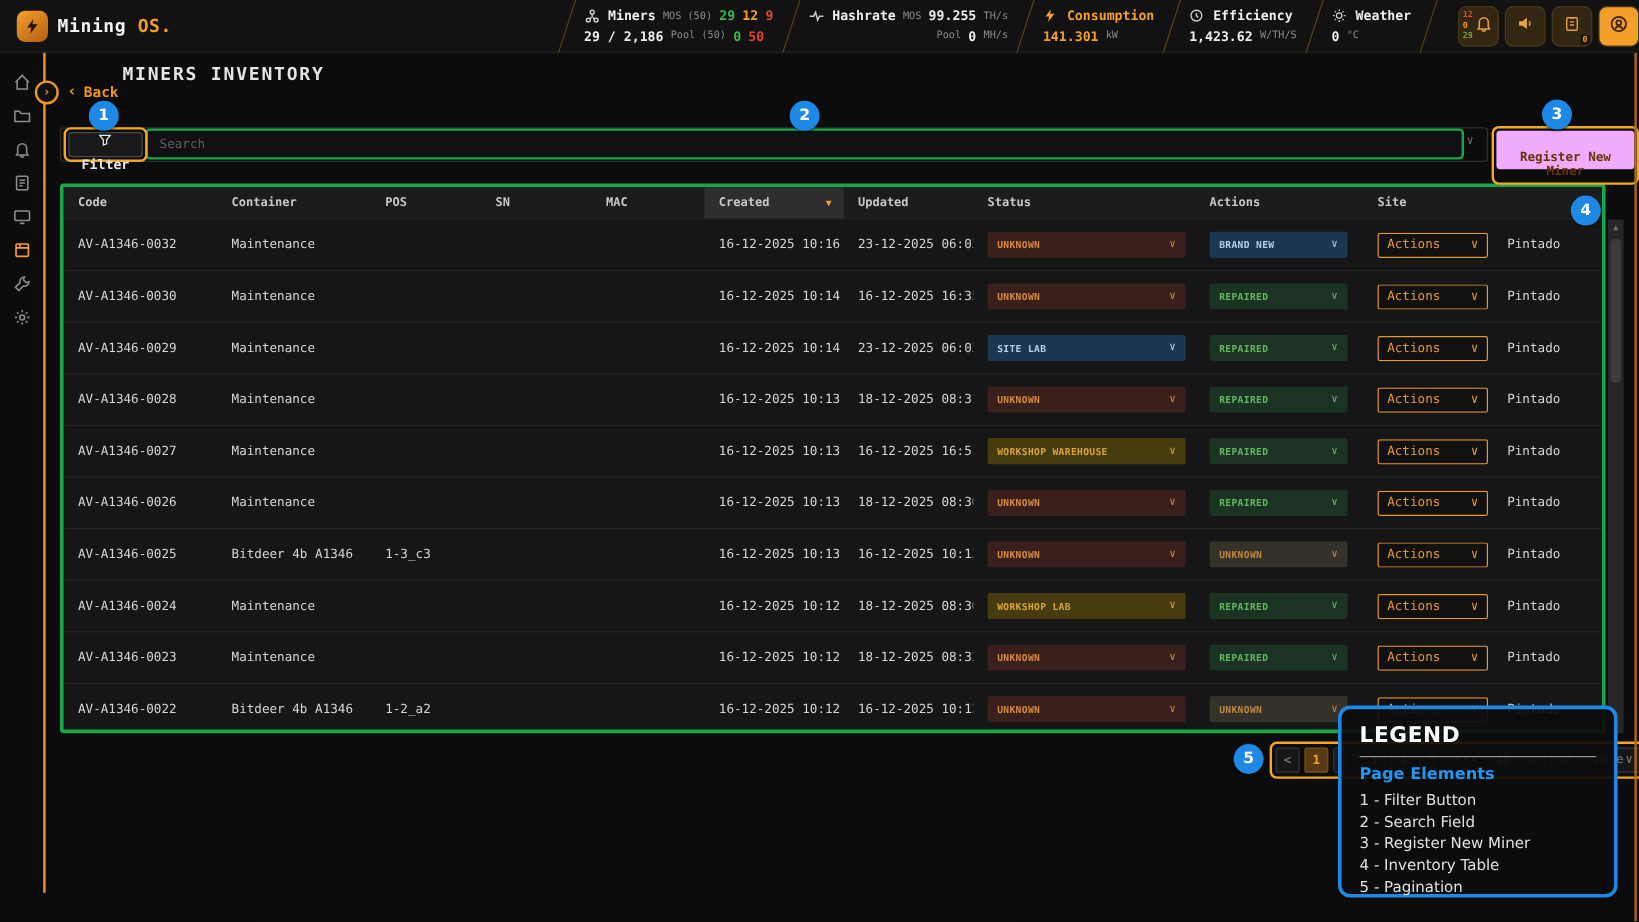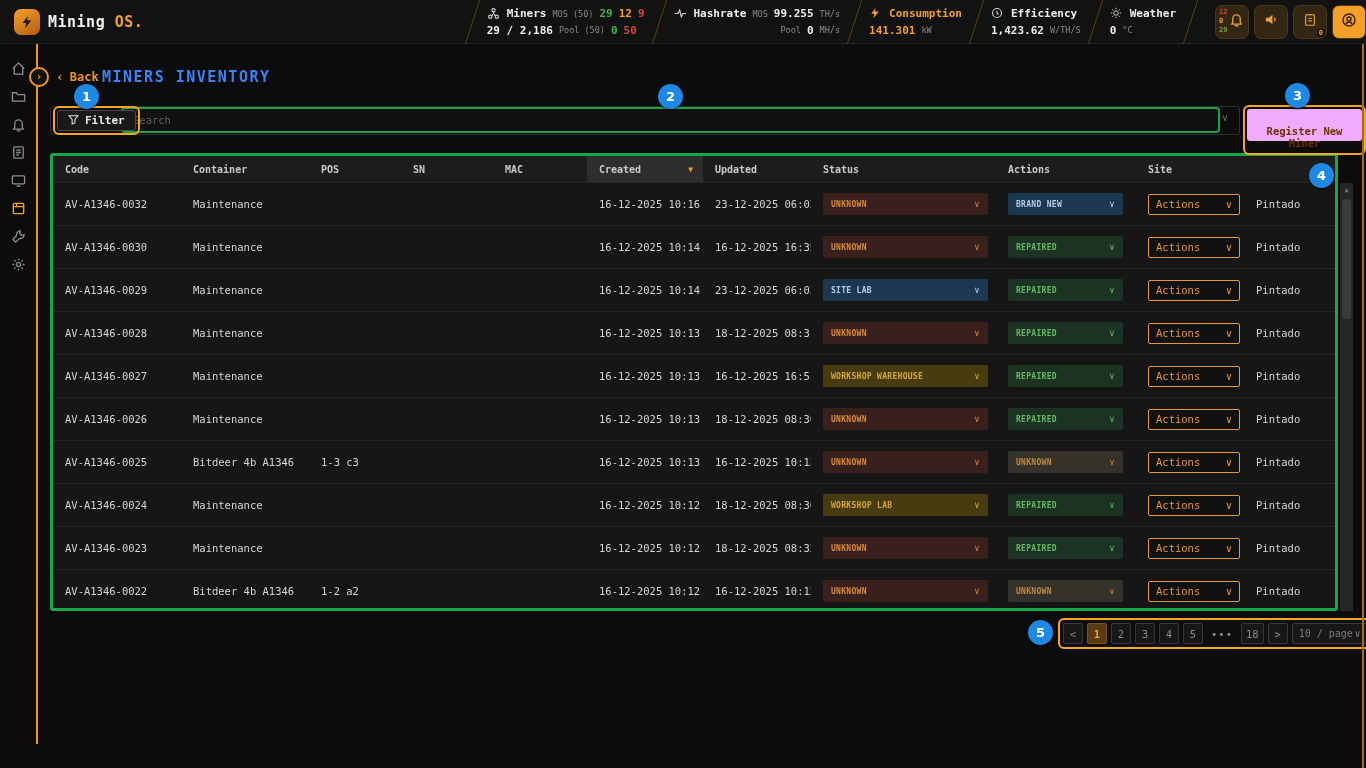--- a/index.html
+++ b/index.html
@@ -42,28 +42,28 @@
     display:flex;flex-direction:column;align-items:center;padding-top:16px;gap:11px;z-index:6;}
   .sb-icon{width:17px;height:17px;color:#8d8d8d;display:flex;align-items:center;justify-content:center;cursor:pointer;}
   .sb-icon.active{color:#f59f2b;}
   .sb-toggle{position:absolute;left:29px;top:67px;width:20px;height:20px;border-radius:50%;
     border:2px solid #ef9528;background:#101010;color:#ef9528;font-size:11px;line-height:16px;
     text-align:center;z-index:7;cursor:pointer;font-weight:bold;}
   
   .back-row{position:absolute;left:56px;top:69px;display:flex;align-items:center;gap:6px;z-index:3;}
   .back-chev{color:#ef9528;font-size:13px;font-weight:bold;}
   .back-label{color:#ef9528;font-size:12px;font-weight:bold;cursor:pointer;}
-  .page-title{position:absolute;left:102px;top:68px;font-size:15px;font-weight:bold;color:#3b82f6;
+  .page-title{position:absolute;left:102px;top:53px;font-size:15px;font-weight:bold;color:#e5e5e5;
     letter-spacing:1.5px;z-index:3;}
   
   .toolbar-frame{position:absolute;left:50px;top:106px;width:1190px;height:29px;border:1px solid #2e2e2e;border-radius:3px;}
   .filter-wrap{position:absolute;left:53px;top:106px;padding:2px;border:2px solid #f5a623;border-radius:6px;z-index:3;}
   .filter-btn{height:21px;padding:0 10px;background:#191919;border:1px solid #4a4a4a;border-radius:3px;
     color:#e8e8e8;font-size:11px;font-weight:bold;display:flex;align-items:center;gap:6px;cursor:pointer;
-    font-family:"DejaVu Sans Mono",monospace;}
+    font-family:"DejaVu Sans Mono",monospace;flex-direction:column;}
   .search-wrap{position:absolute;left:121px;top:107px;width:1099px;height:26px;border:2px solid #17a74a;
     border-radius:4px;background:#111;display:flex;align-items:center;z-index:2;}
   .search-input{flex:1;height:100%;background:transparent;border:none;outline:none;color:#bbb;
     font-size:10.5px;padding:16px 10px;font-family:"DejaVu Sans Mono",monospace;}
   .search-input::placeholder{color:#5f5f5f;}
   .search-chev{position:absolute;left:1222px;top:112px;color:#6a6a6a;font-size:10px;z-index:2;}
   .register-wrap{position:absolute;left:1243px;top:105px;padding:2px;border:2px solid #f5a623;border-radius:6px;z-index:3;}
   .register-btn{height:22px;padding:16px 9px;background:#f0abfc;border:none;border-radius:3px;color:#6b3305;
     font-size:10.5px;font-weight:bold;cursor:pointer;font-family:"DejaVu Sans Mono",monospace;}
   
@@ -710,14 +710,31 @@
         <span>∨</span>
     </div>
   </div>
 
   <div class="badge b1">1</div>
   <div class="badge b2">2</div>
   <div class="badge b3">3</div>
   <div class="badge b4">4</div>
   <div class="badge b5">5</div>
 
+  <div class="legend">
+    <div class="legend-title">LEGEND</div>
+    <div class="legend-div"></div>
+    <div class="legend-sub">Page Elements</div>
+    <div>
+
+        <div class="legend-item">1 - Filter Button</div>
+
+        <div class="legend-item">2 - Search Field</div>
+
+        <div class="legend-item">3 - Register New Miner</div>
+
+        <div class="legend-item">4 - Inventory Table</div>
+
+        <div class="legend-item">5 - Pagination</div>
+      </div>
+  </div>
 
 </div>
 
 </body></html>

